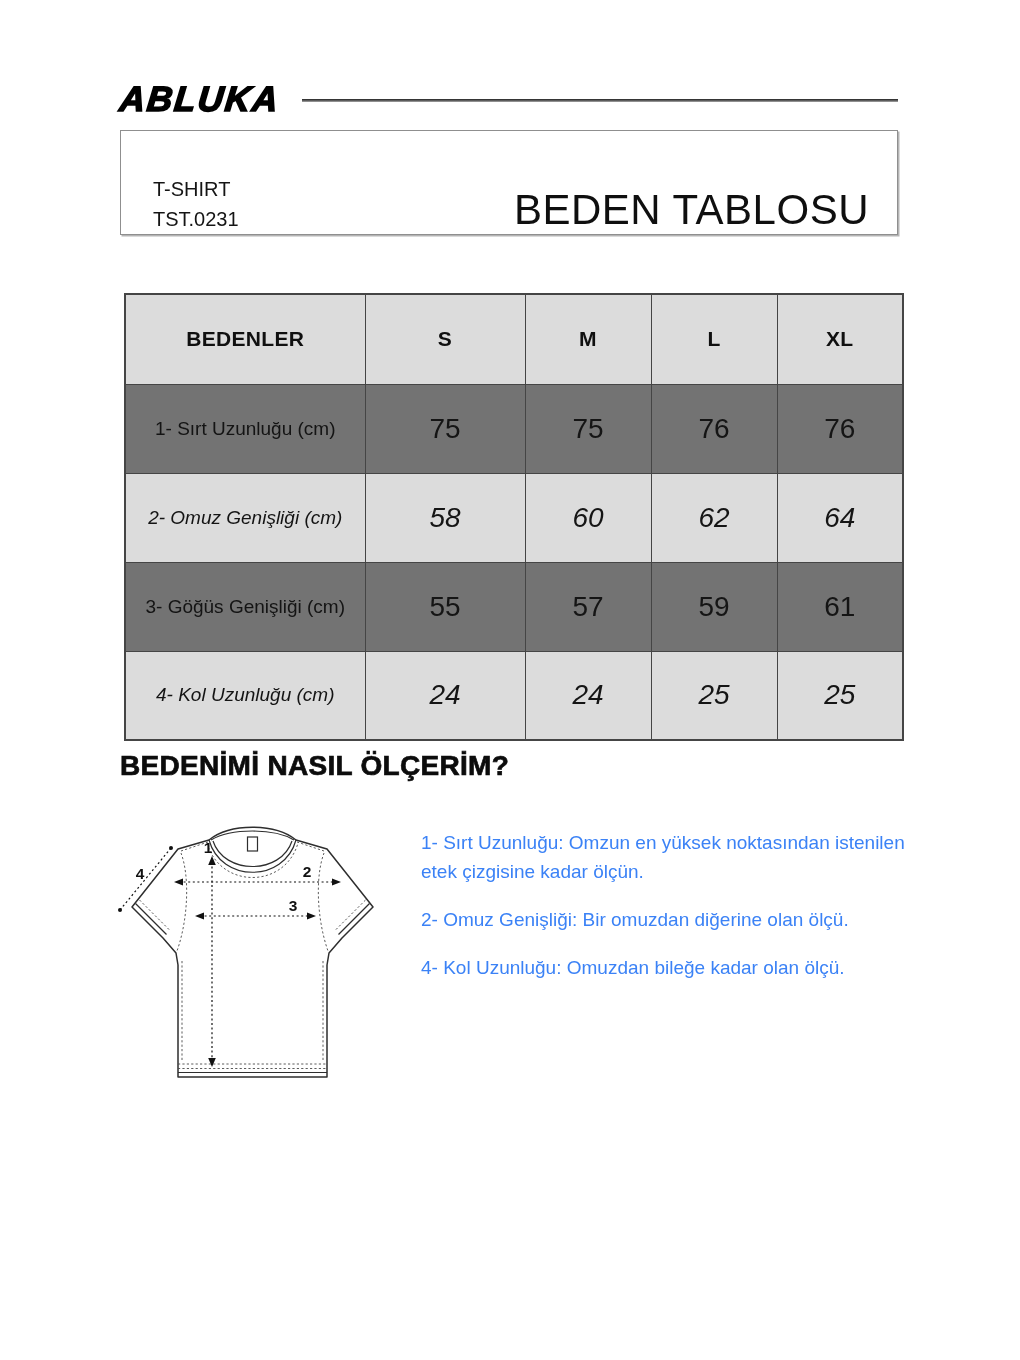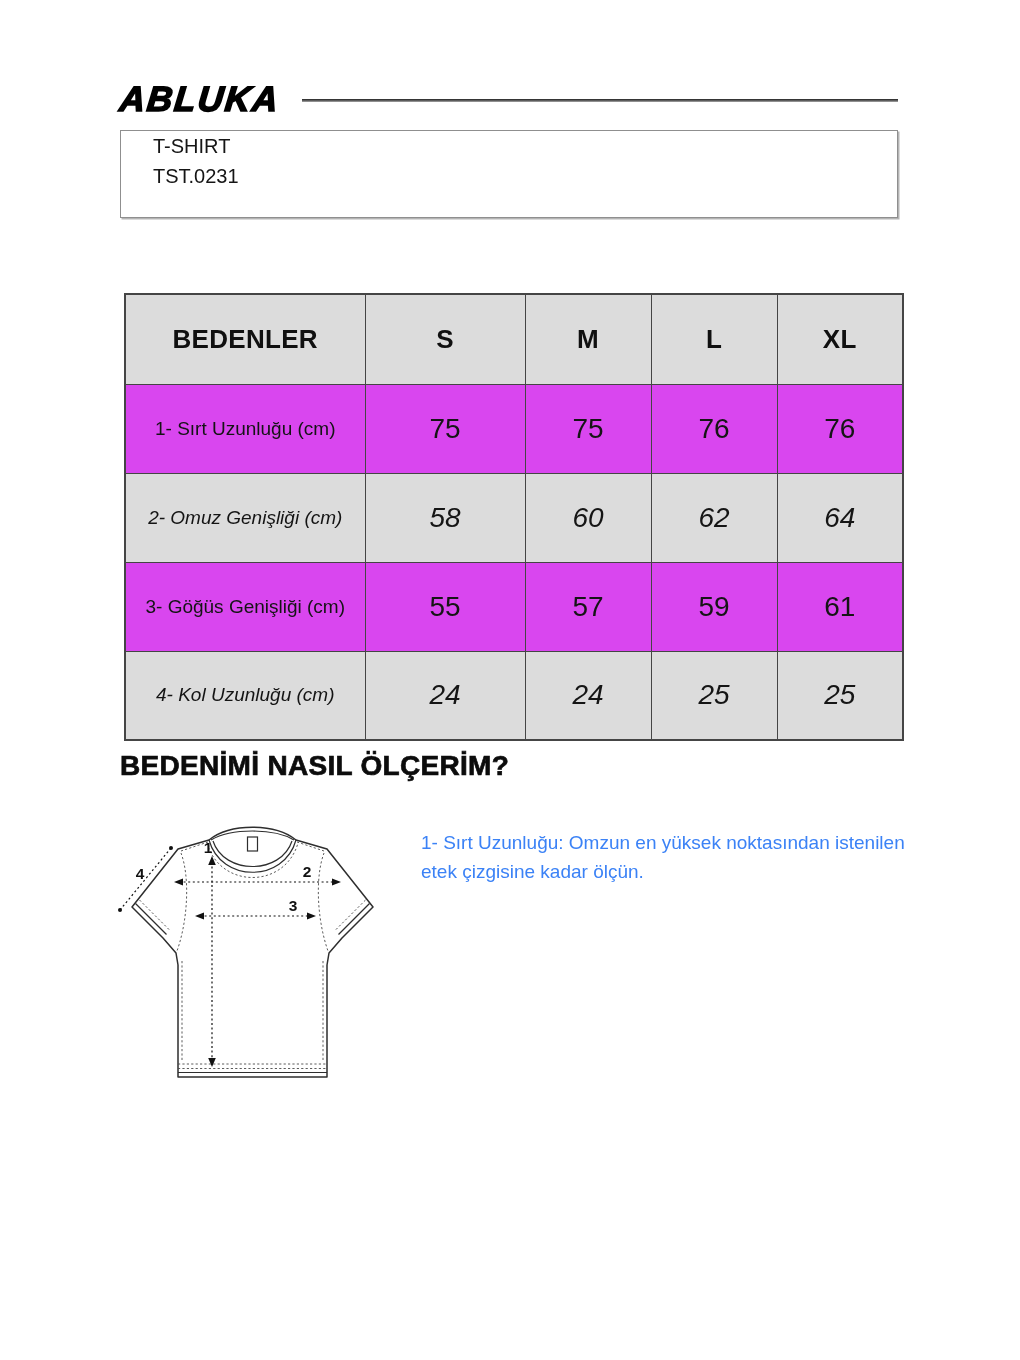--- a/index.html
+++ b/index.html
@@ -10,43 +10,43 @@
   
   .brand-row { position:absolute; left:120px; top:80px; width:778px; height:38px;
                display:flex; align-items:center; }
   .logo { font-size:35px; font-weight:bold; font-style:italic; letter-spacing:2px;
           color:#000; -webkit-text-stroke:1.6px #000; transform:skewX(-6deg);
           white-space:nowrap; padding-right:6px; }
   .rule { flex:1; height:3px; margin-left:16px; margin-top:2px;
           background:linear-gradient(to bottom,#222 0%,#555 45%,#a9a9a9 100%); }
 
   
-  .title-box { position:absolute; left:120px; top:130px; width:778px; height:88px;
+  .title-box { position:absolute; left:120px; top:130px; width:778px; height:105px;
                border:1.5px solid #8f8f8f; background:#fff;
                box-shadow:1.5px 1.5px 0 rgba(40,40,40,0.35);
-               display:flex; align-items:flex-start; justify-content:space-between;
+               display:flex; align-items:flex-end; justify-content:space-between;
                padding:0 28px 0 32px; }
   .product-meta { font-size:20px; line-height:30px; color:#151515; }
   .page-title { font-size:42px; font-weight:400; letter-spacing:0.5px; color:#0f0f0f;
                 white-space:nowrap; }
 
   
   .size-table { position:absolute; left:124px; top:293px; width:778px; height:447px;
                 border-collapse:collapse; table-layout:fixed;
                 border:2.5px solid #454545; }
   .size-table th, .size-table td { border:1.5px solid #454545; text-align:center;
                 vertical-align:middle; padding:0; }
   .size-table thead tr { height:90px; }
   .size-table tbody tr { height:89px; }
-  .size-table th { background:#dcdcdc; font-size:26px; font-weight:bold; color:#101010;
+  .size-table th { background:#dcdcdc; font-size:21px; font-weight:bold; color:#101010;
                    letter-spacing:0.3px; }
   .size-table td.label { font-size:19px; font-weight:400; color:#141414; }
   .size-table td.value { font-size:28px; font-weight:400; color:#151515;margin-left:40px; }
   .size-table tr.shaded td { background:#dcdcdc;font-style:italic; }
-  .size-table tr.plain td { background:#d946ef; }
+  .size-table tr.plain td { background:#737373; }
 
   
   .howto-heading { position:absolute; left:120px; top:750px; font-size:28px;
                    font-weight:bold; letter-spacing:0.3px; color:#0c0c0c;
                    -webkit-text-stroke:0.7px #0c0c0c; white-space:nowrap; }
 
   .diagram { position:absolute; left:105px; top:815px; width:290px; height:285px; }
   .diagram .outline { fill:#ffffff; stroke:#2e2e2e; stroke-width:1.5;
                       stroke-linejoin:round; }
   .diagram .thin  { fill:none; stroke:#2e2e2e; stroke-width:1.2; }
@@ -70,20 +70,21 @@
   <header class="brand-row">
     <div class="logo">ABLUKA</div>
     <div class="rule"></div>
   </header>
 
   <section class="title-box">
     <div class="product-meta">
       <div>T-SHIRT</div>
       <div>TST.0231</div>
     </div>
+    <h1 class="page-title">BEDEN TABLOSU</h1>
   </section>
 
   <table class="size-table">
     <colgroup>
       <col style="width:240px">
         <col style="width:160px">
         <col style="width:126px">
       <col style="width:126px">
         <col style="width:126px">
     </colgroup>
@@ -177,15 +178,17 @@
     <g>
       <path class="marrow" d="M15,95 L66,33"></path>
       <circle class="head" cx="15" cy="95" r="2"></circle>
       <circle class="head" cx="66" cy="33" r="2"></circle>
       <text x="35" y="64">4</text>
     </g>
   </svg>
 
   <div class="instructions">
     <p>1- Sırt Uzunluğu: Omzun en yüksek noktasından istenilen etek çizgisine kadar ölçün.</p>
+    <p>2- Omuz Genişliği: Bir omuzdan diğerine olan ölçü.</p>
+    <p>4- Kol Uzunluğu: Omuzdan bileğe kadar olan ölçü.</p>
   </div>
 
 </div>
 
 </body></html>

